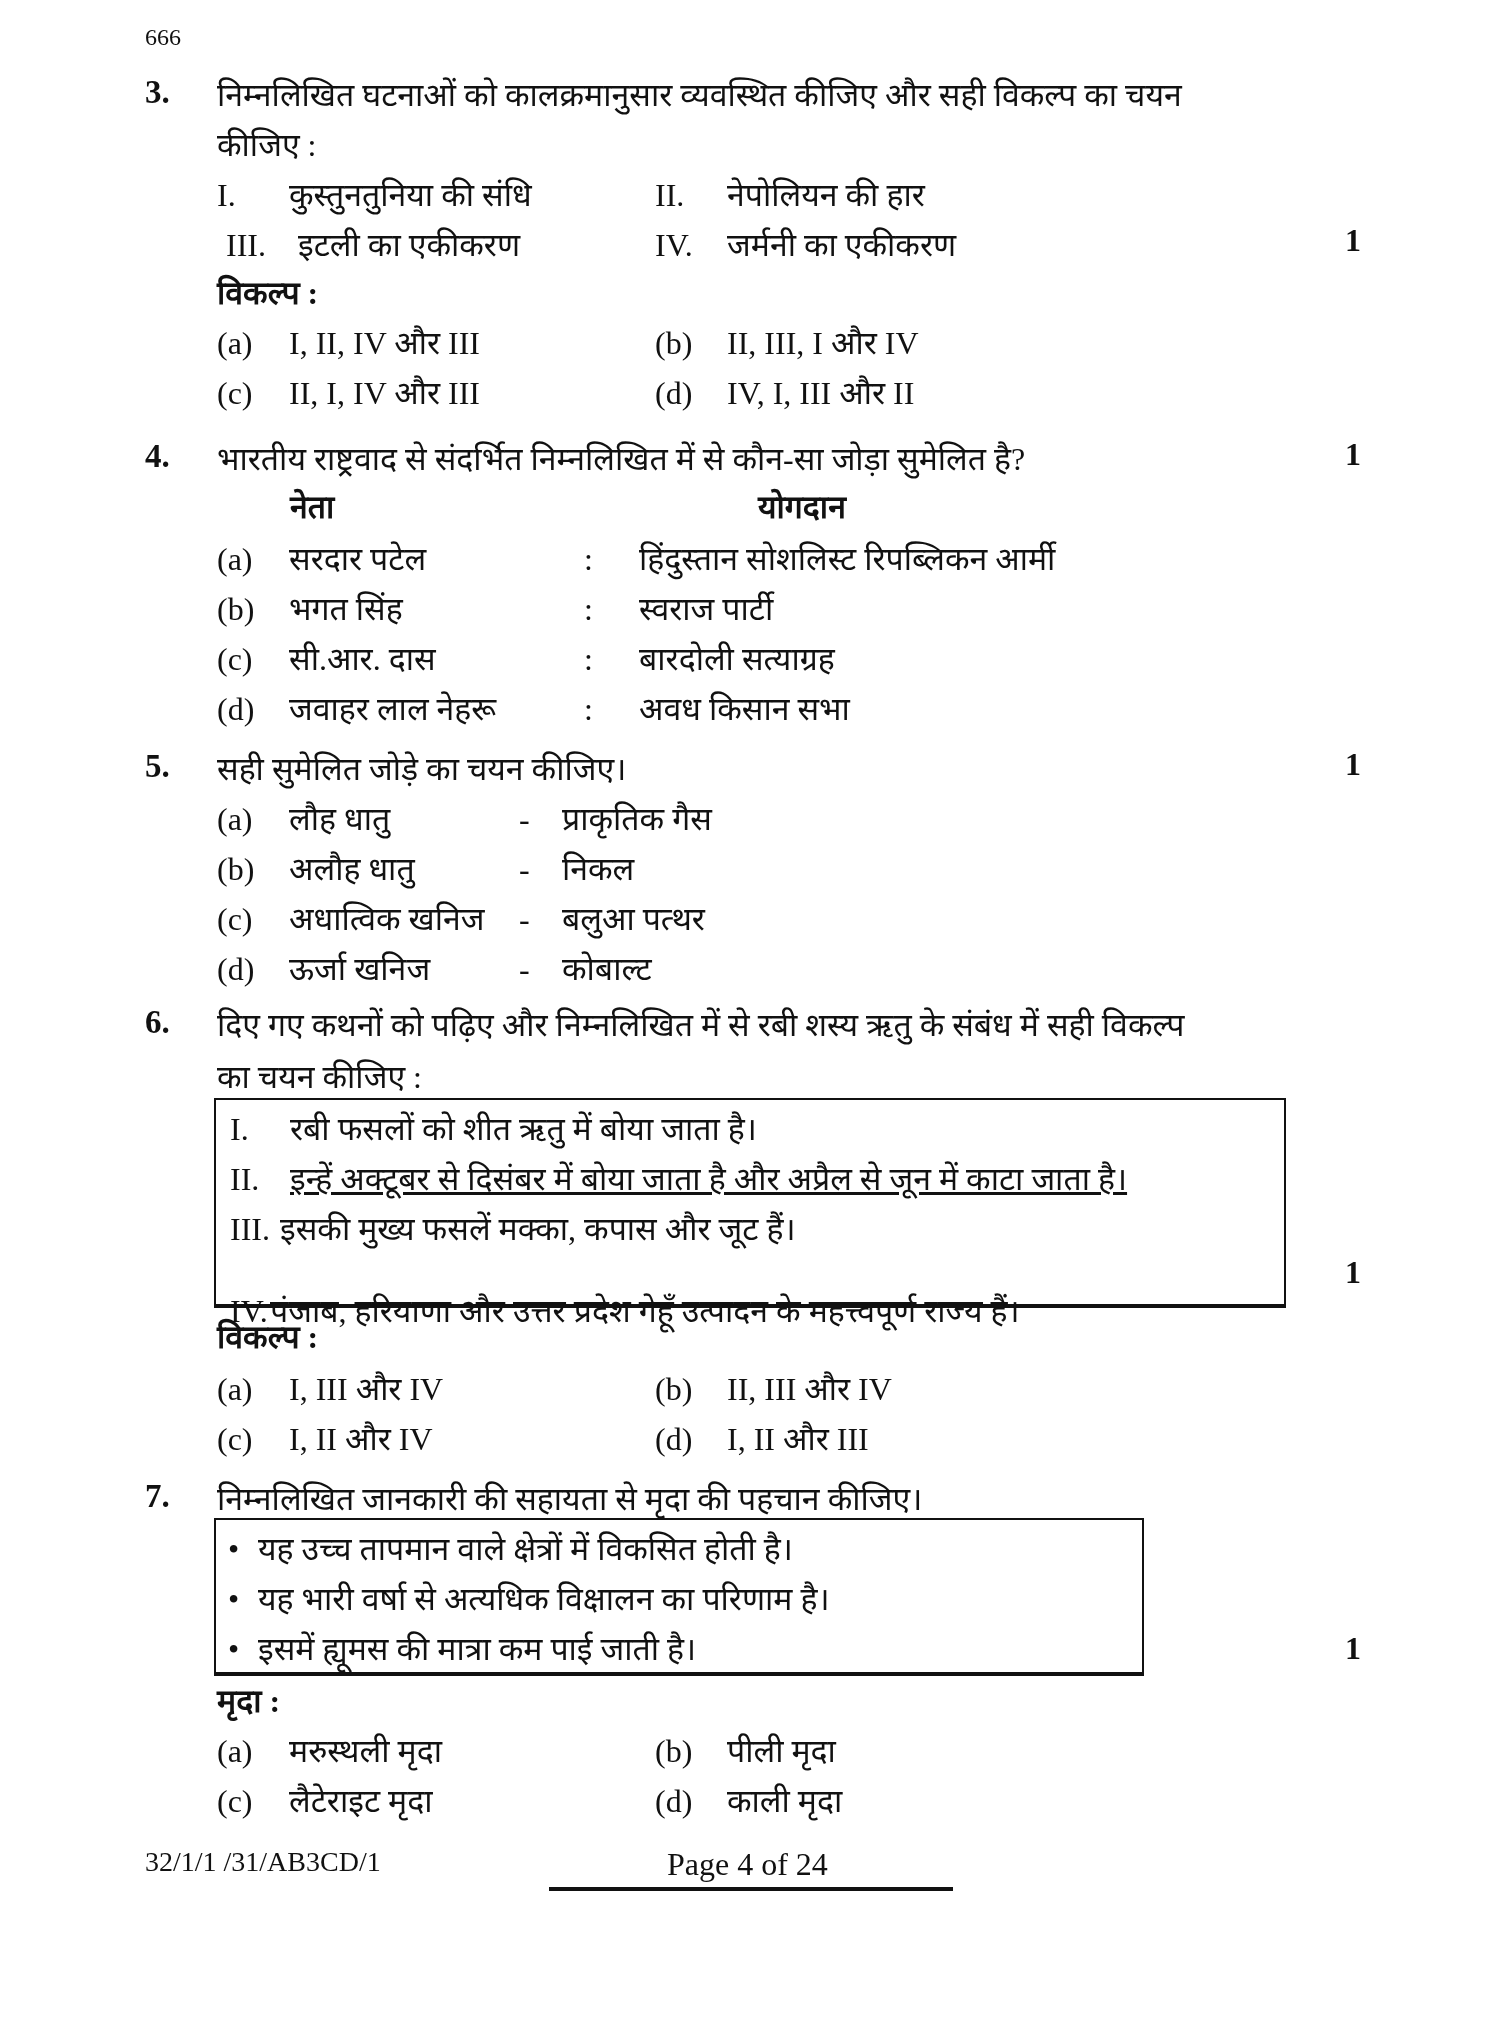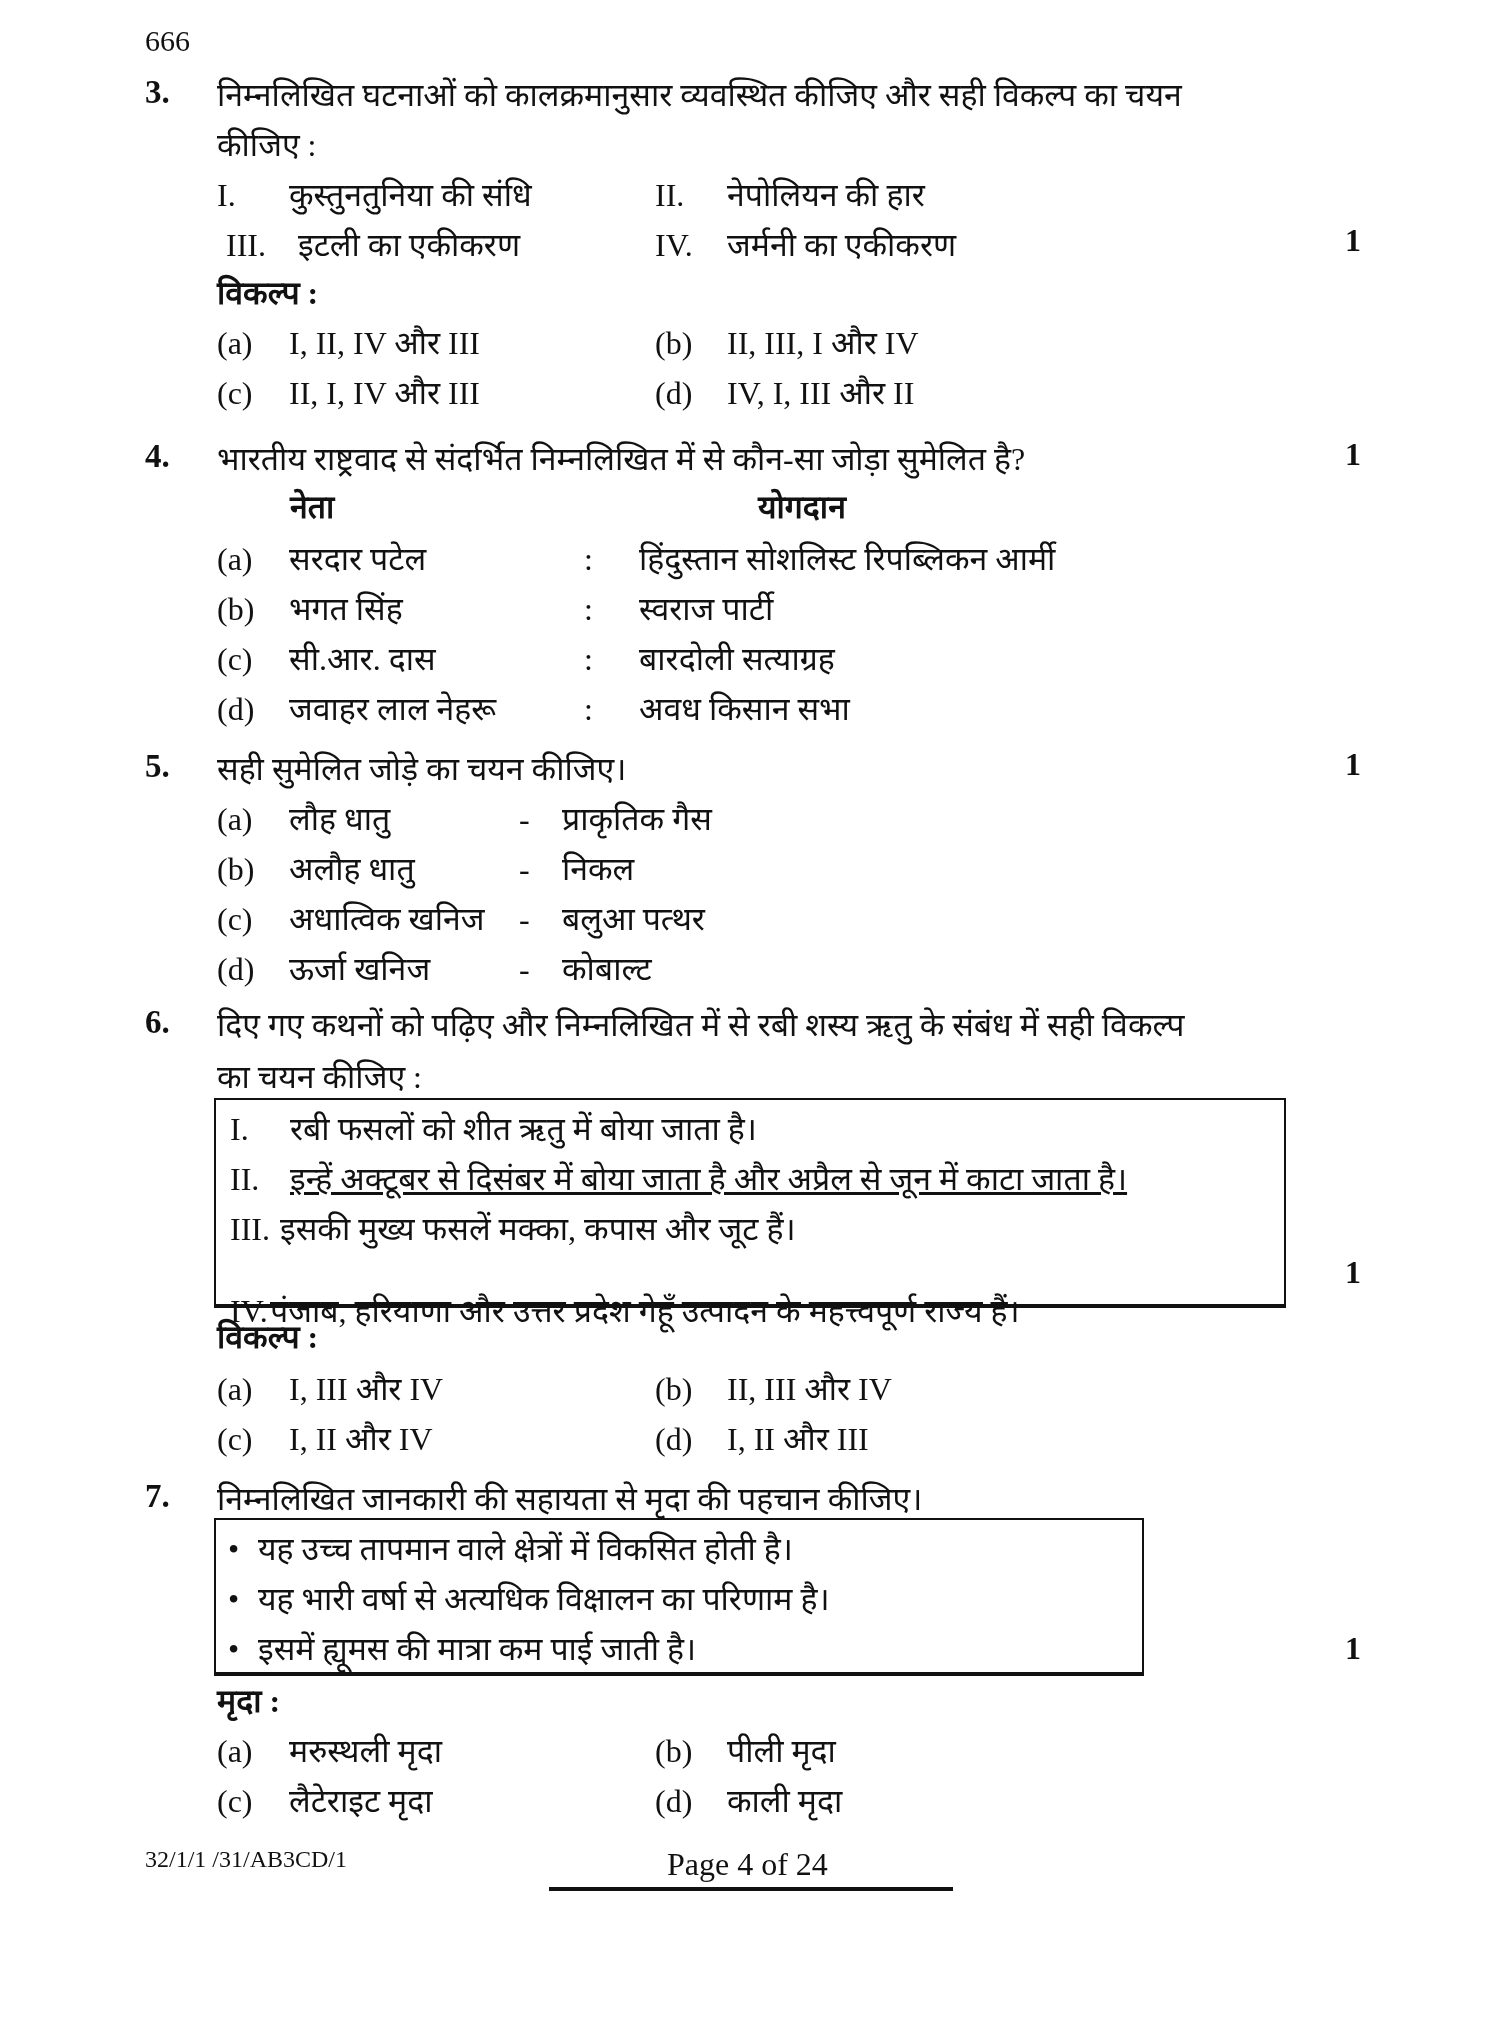--- a/index.html
+++ b/index.html
@@ -2,29 +2,29 @@
 <html><head>
   <meta charset="utf-8">
   <style>
     html, body { margin: 0; padding: 0; background: #ffffff; }
     body {
       width: 1505px; height: 2034px; position: relative; overflow: hidden;
       font-family: "Liberation Serif", "DejaVu Serif", serif;
       color: #111111;
     }
     .abs { position: absolute; white-space: nowrap; }
-    .pnum { left: 145px; top: 24px; font-size: 30px; }
+    .pnum { left: 145px; top: 24px; font-size: 24px; }
     .qnum { font-weight: bold; font-size: 33px; left: 145px; }
     .qtext { font-size: 32px; left: 217px; }
     .line { font-size: 32px; }
     .lbl { display: inline-block; width: 72px; }
     .bold { font-weight: bold; }
     .marks { left: 1345px; font-size: 32px; font-weight: bold; }
     .box { position: absolute; border: 2px solid #111; box-shadow: 0 2px 0 #111; }
-    .footer-code { left: 145px; top: 1846px; font-size: 24px; }
+    .footer-code { left: 145px; top: 1846px; font-size: 28px; }
     .footer-page { left: 667px; top: 1846px; font-size: 32px; }
     .footer-rule { position: absolute; left: 549px; top: 1887px; width: 404px; height: 4px; background: #111; }
   </style>
 </head>
 <body>
 
 <div class="abs pnum">666</div>
 
 <div>
   <div class="abs qnum" style="top:74px;">3.</div>

